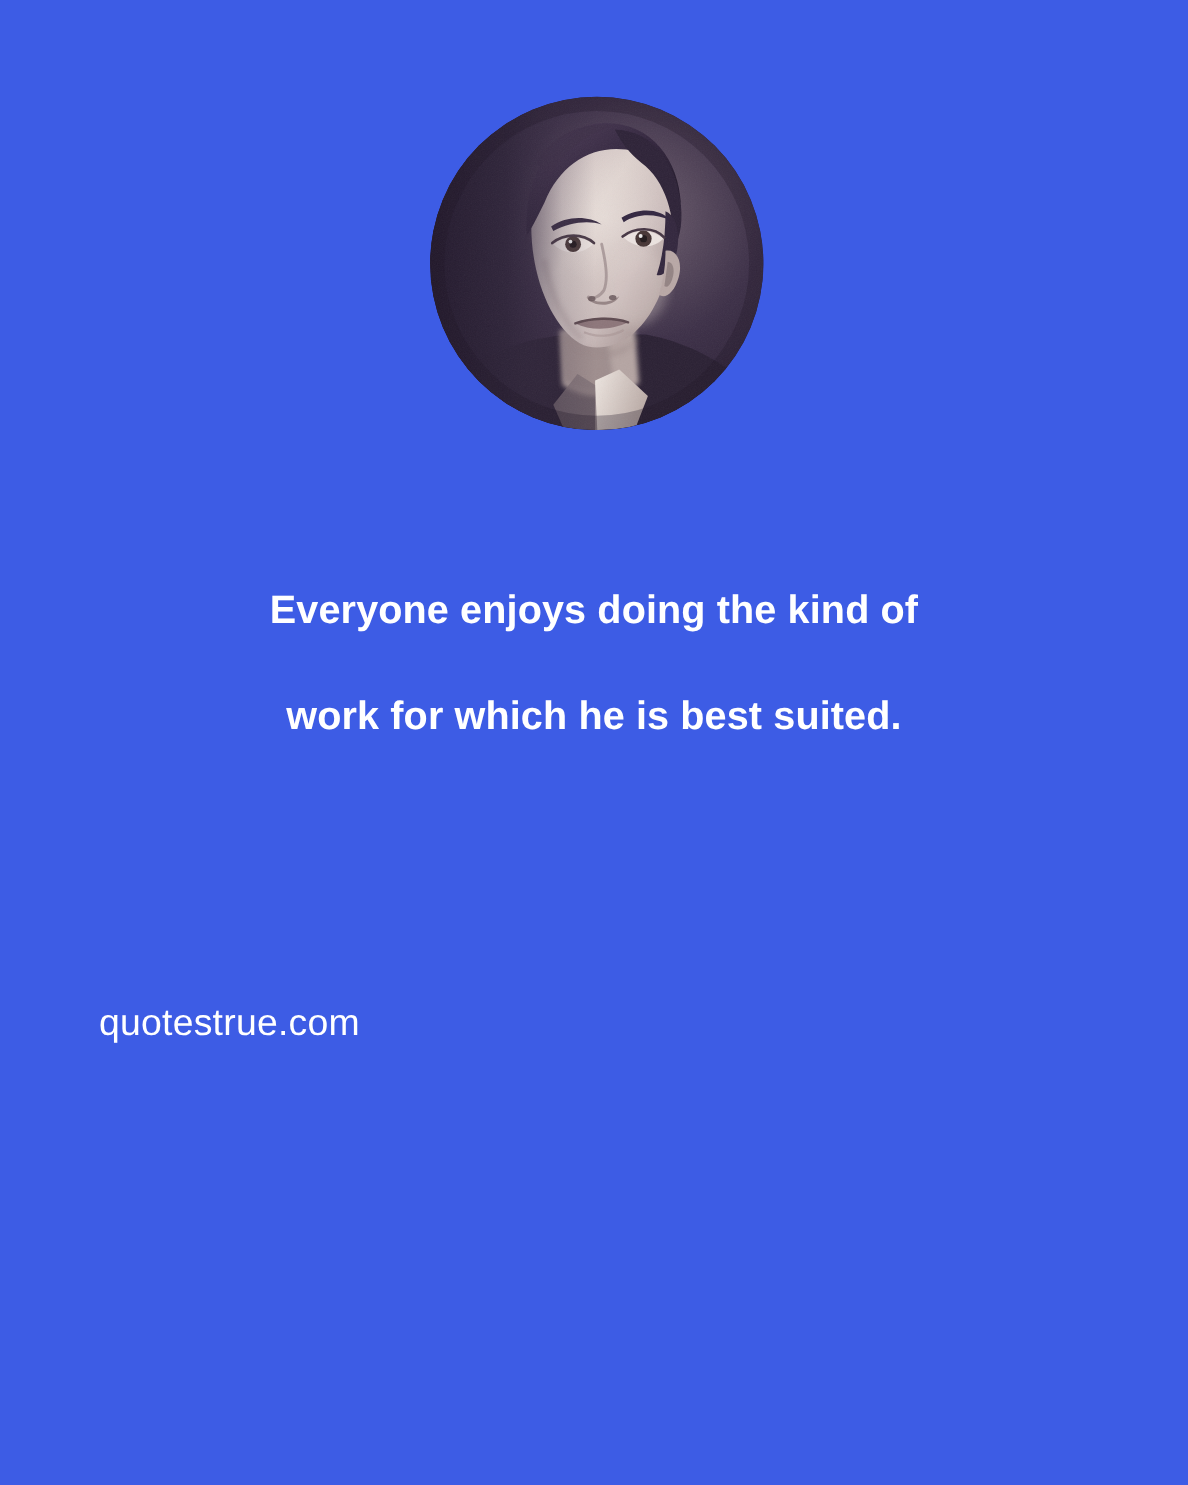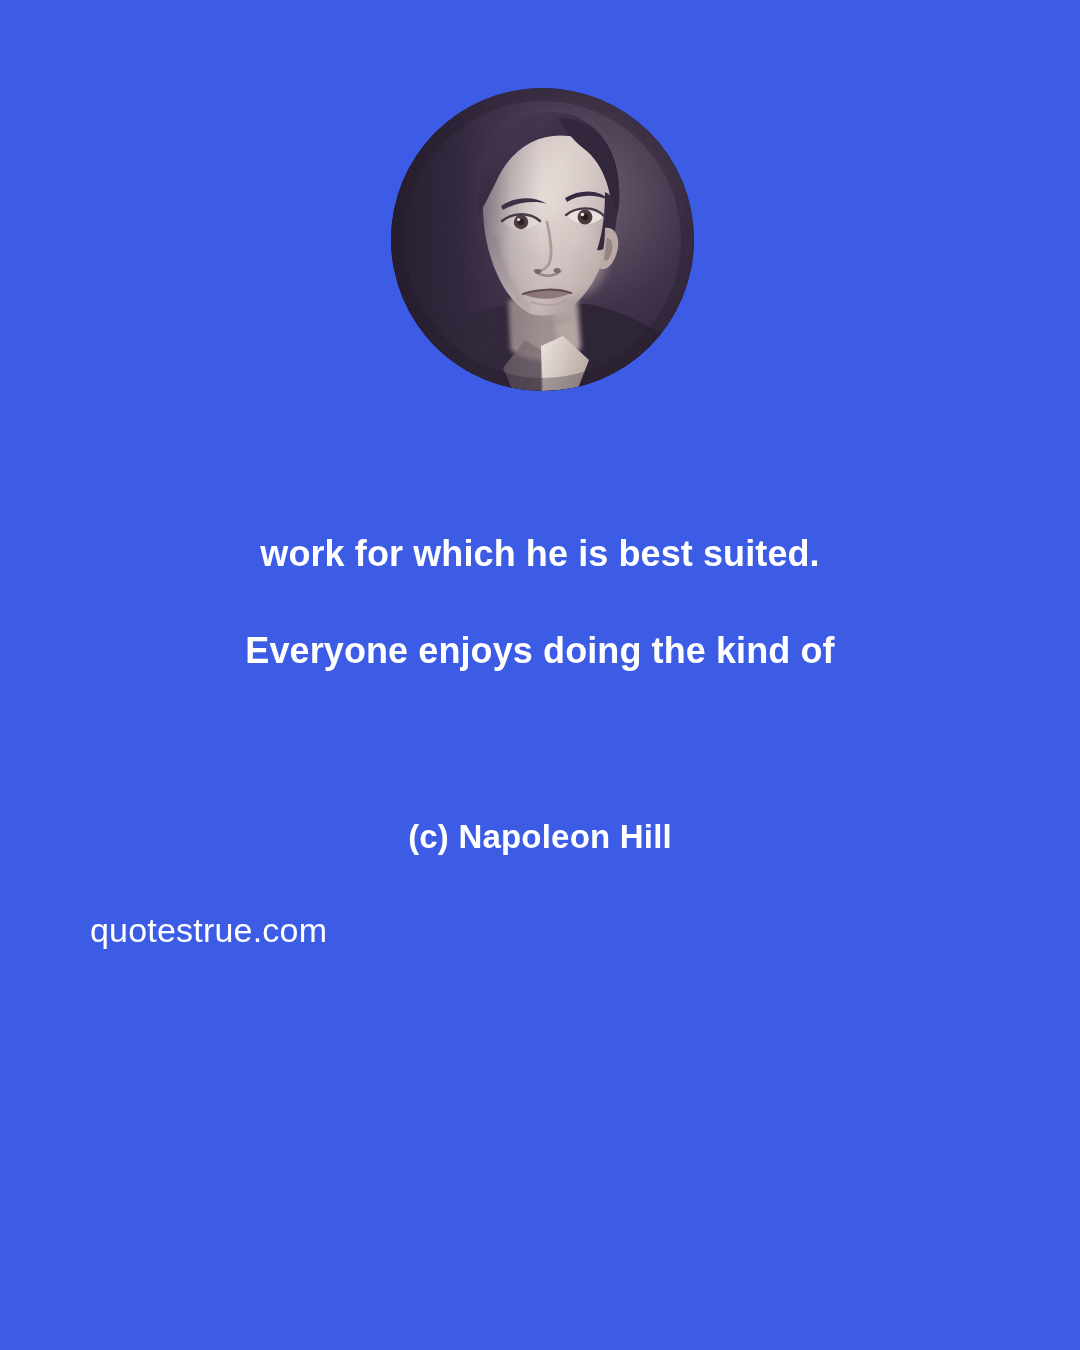--- a/index.html
+++ b/index.html
@@ -215,21 +215,20 @@
 
           <circle cx="151.5" cy="151.5" r="151.5" fill="none" stroke="#1d1426" stroke-width="26" opacity="0.3"></circle>
 
           <rect x="0" y="0" width="303" height="303" filter="url(#grain)" fill="#cfc7c4" opacity="0.5"></rect>
         </g>
       </svg>
     </div>
   </div>
 
   <div class="quote">
+    <span class="quote-line">Everyone enjoys doing the kind of</span>
     <span class="quote-line">work for which he is best suited.</span>
-    <span class="quote-line">Everyone enjoys doing the kind of</span>
   </div>
 
-  <div class="author">(c) Napoleon Hill</div>
 
   <div class="source">quotestrue.com</div>
 
 </div>
 
 </body></html>

